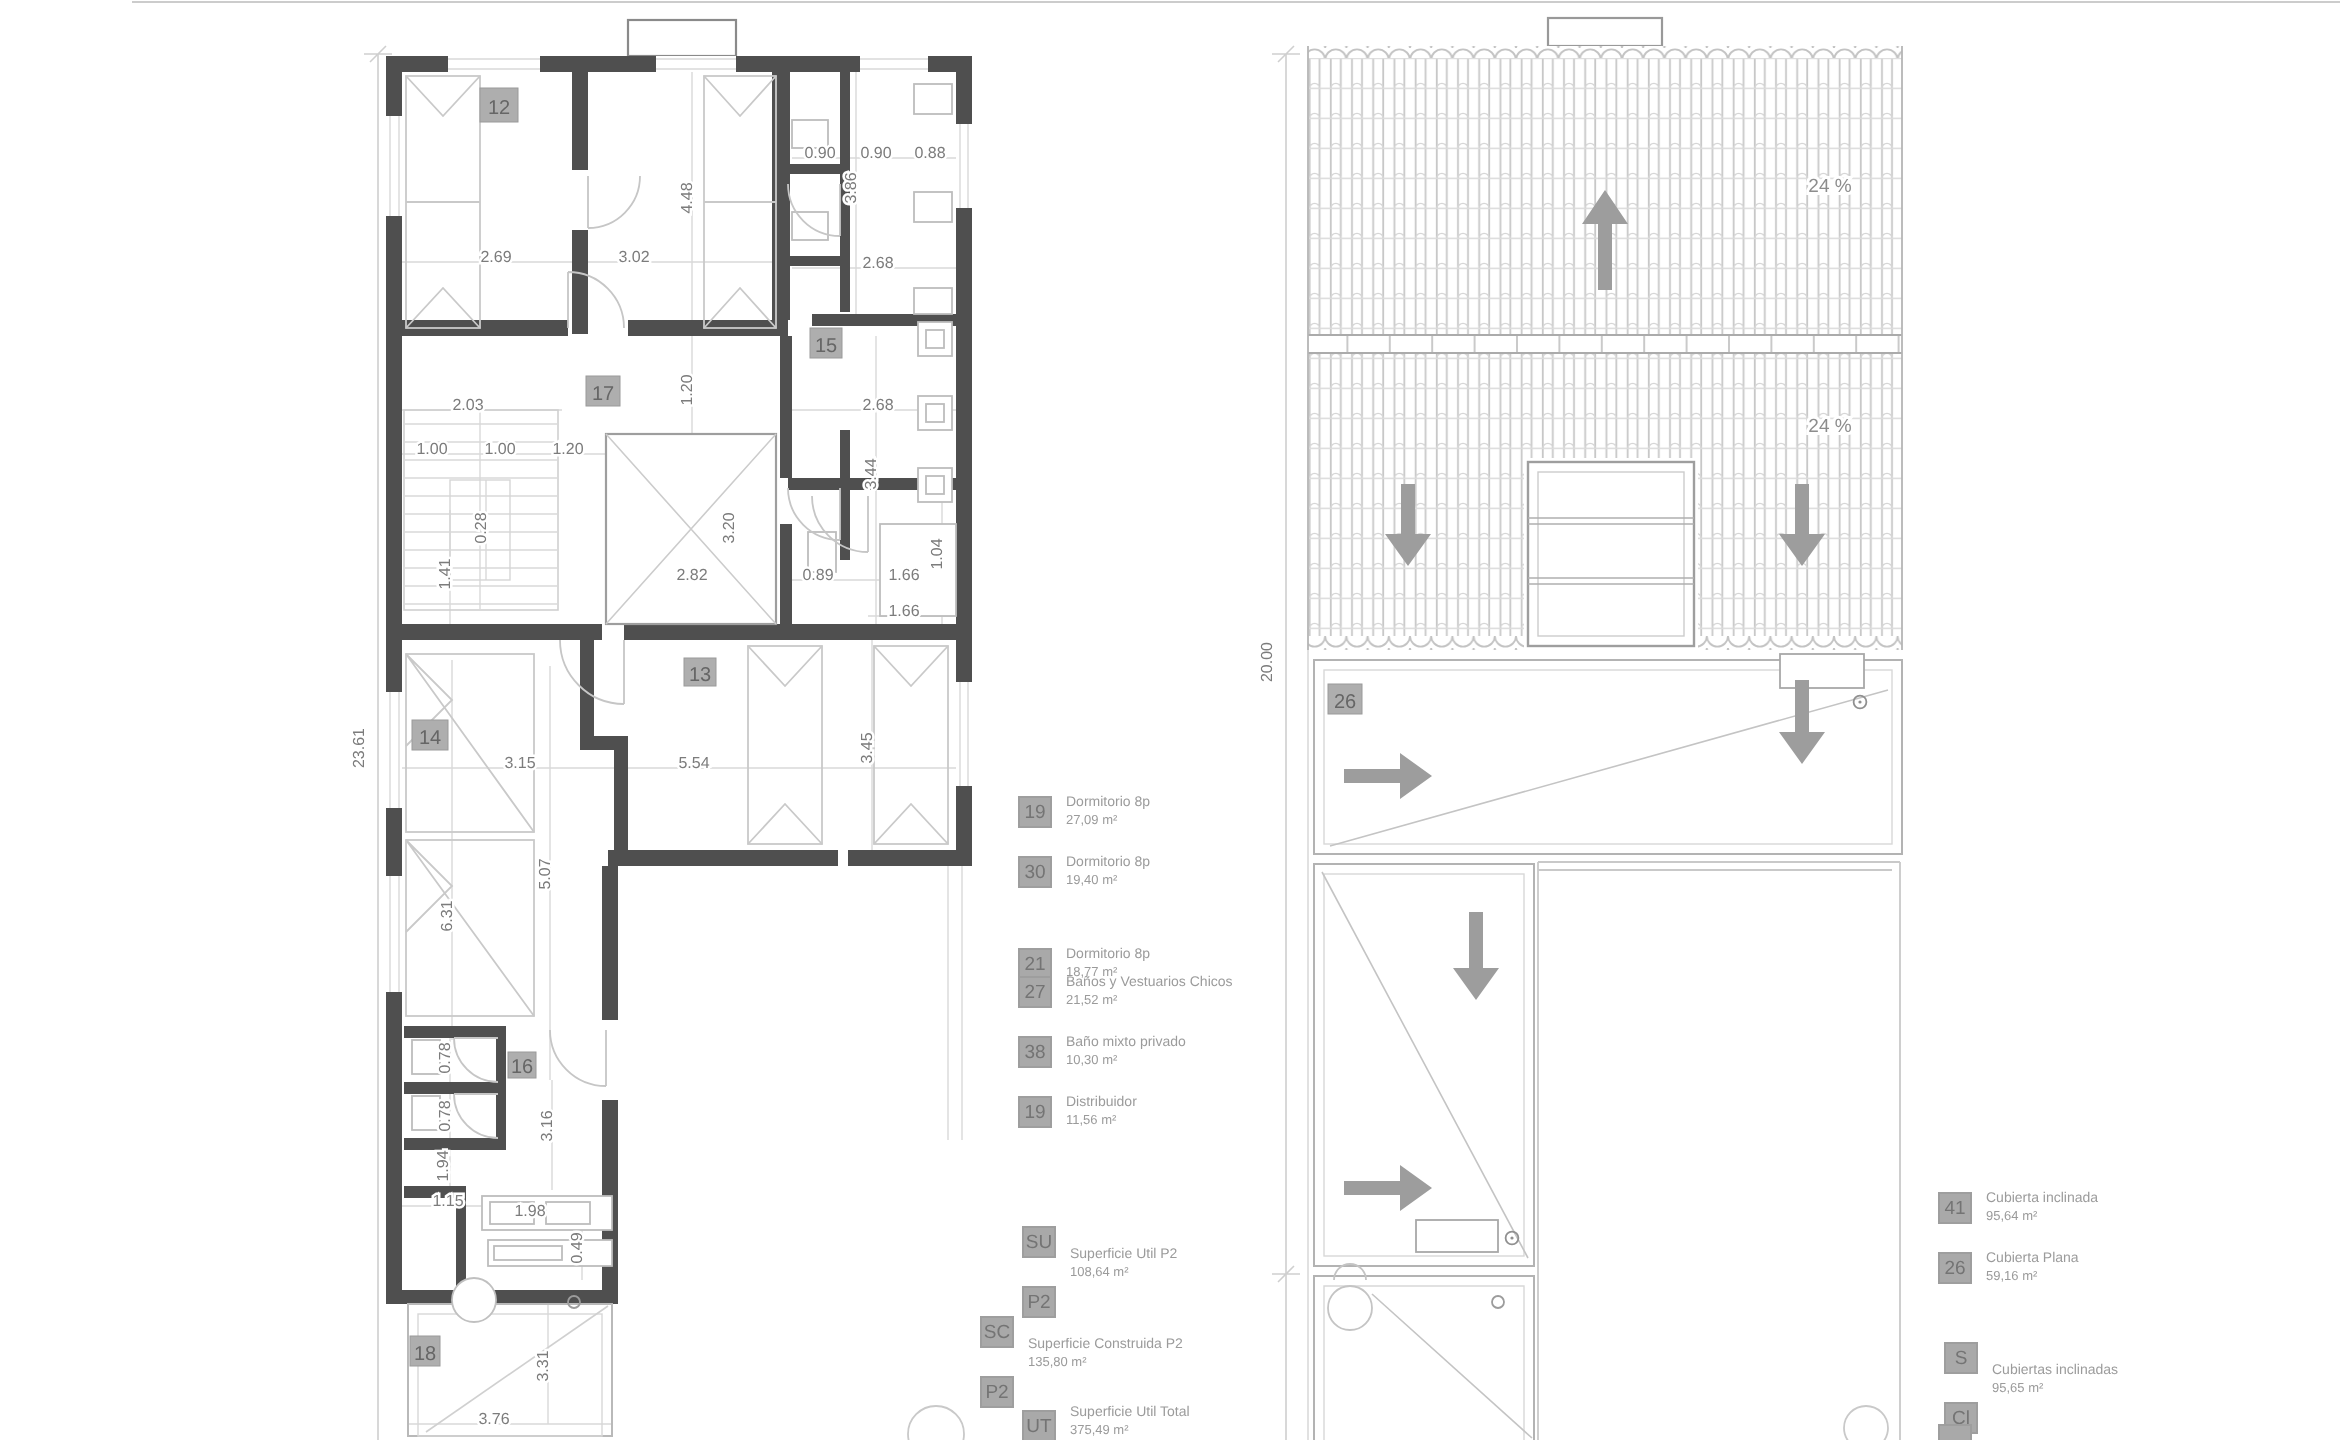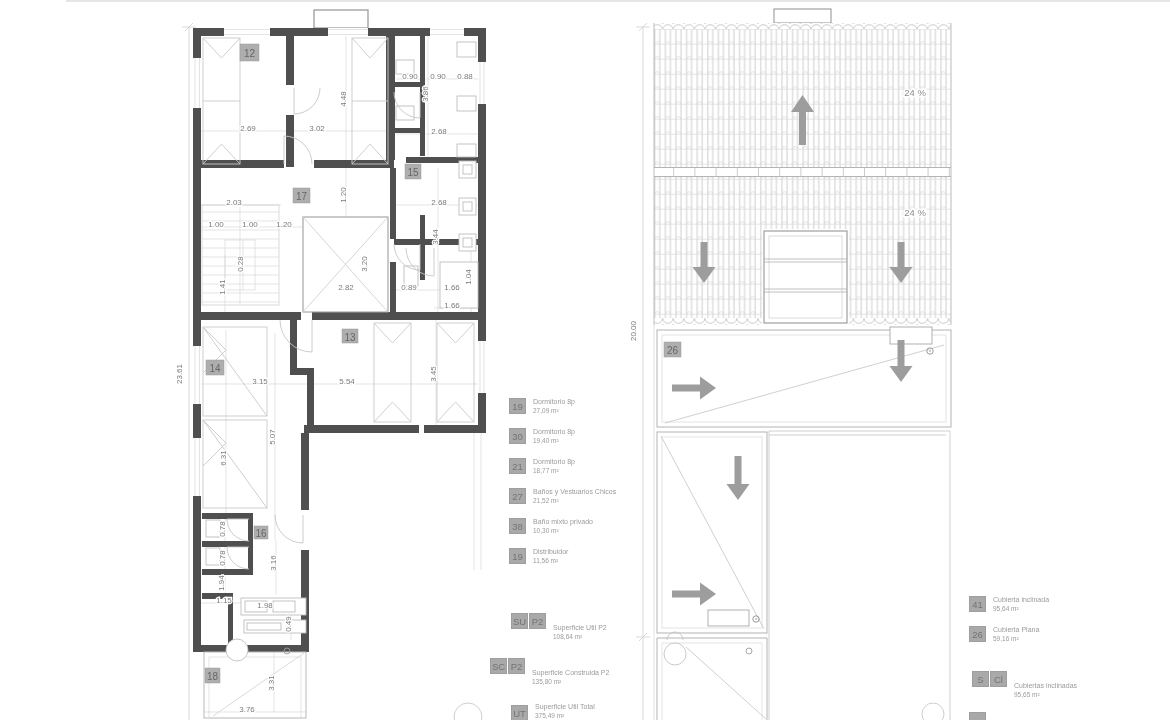--- a/index.html
+++ b/index.html
@@ -17,21 +17,21 @@
   .thin{stroke:#d9d9d9;stroke-width:0.7;fill:none;}
   .chain{stroke:#cfcfcf;stroke-width:0.8;fill:none;}
   .arc{fill:none;stroke:#c6c6c6;stroke-width:0.9;}
   .rline{fill:none;stroke:#b3b3b3;stroke-width:1;}
   .rline2{fill:none;stroke:#d8d8d8;stroke-width:0.7;}
   .arrow{fill:#9d9d9d;}
   #overlay{position:absolute;left:0;top:0;width:1170px;height:628px;}
   .lgi{position:absolute;display:flex;gap:7px;align-items:flex-start;}
   .lgbox{width:15px;height:14px;background:#a9a9a9;color:#747474;font-size:9.5px;
          display:flex;align-items:center;justify-content:center;flex:none;border:0.5px solid #9e9e9e;}
-  .lgstack{display:flex;flex-direction:row;gap:1px;flex:none;}
+  .lgstack{display:flex;flex-direction:column;gap:14px;flex:none;}
   .lgtxt{display:flex;flex-direction:column;}
   .lgl{font-size:7px;color:#9b9b9b;line-height:8px;white-space:nowrap;}
   .lga{font-size:6.5px;color:#9b9b9b;line-height:8px;margin-top:1px;white-space:nowrap;}
 </style>
 </head>
 <body>
 
 <div id="sheet">
 <svg width="1170" height="720" viewBox="0 0 1170 720">
   <defs>
@@ -356,21 +356,21 @@
           <span class="lga">27,09 m²</span>
         </span>
   </div>
   <div class="lgi" style="left:493px;top:428px">
     <span class="lgbox">30</span>
     <span class="lgtxt">
           <span class="lgl">Dormitorio 8p</span>
           <span class="lga">19,40 m²</span>
         </span>
   </div>
-  <div class="lgi" style="left:493px;top:458px">
+  <div class="lgi" style="left:493px;top:474px">
     <span class="lgbox">21</span>
     <span class="lgtxt">
           <span class="lgl">Dormitorio 8p</span>
           <span class="lga">18,77 m²</span>
         </span>
   </div>
   <div class="lgi" style="left:493px;top:488px">
     <span class="lgbox">27</span>
     <span class="lgtxt">
           <span class="lgl">Baños y Vestuarios Chicos</span>

